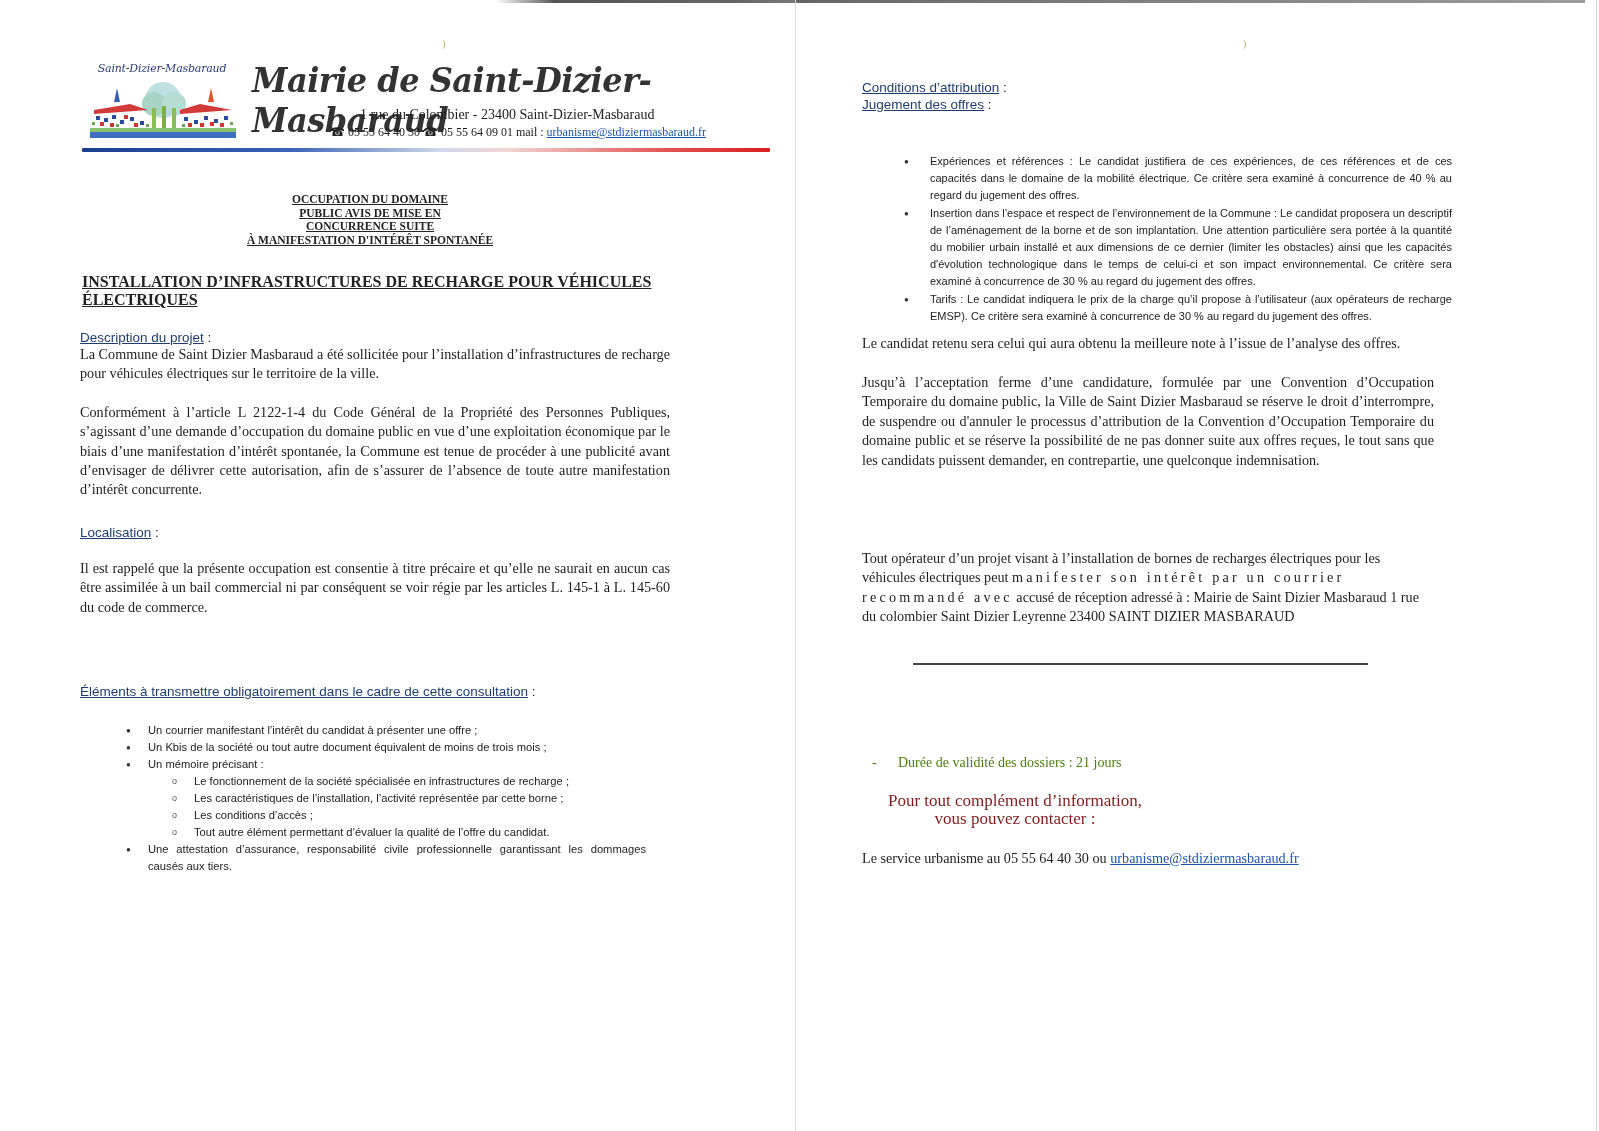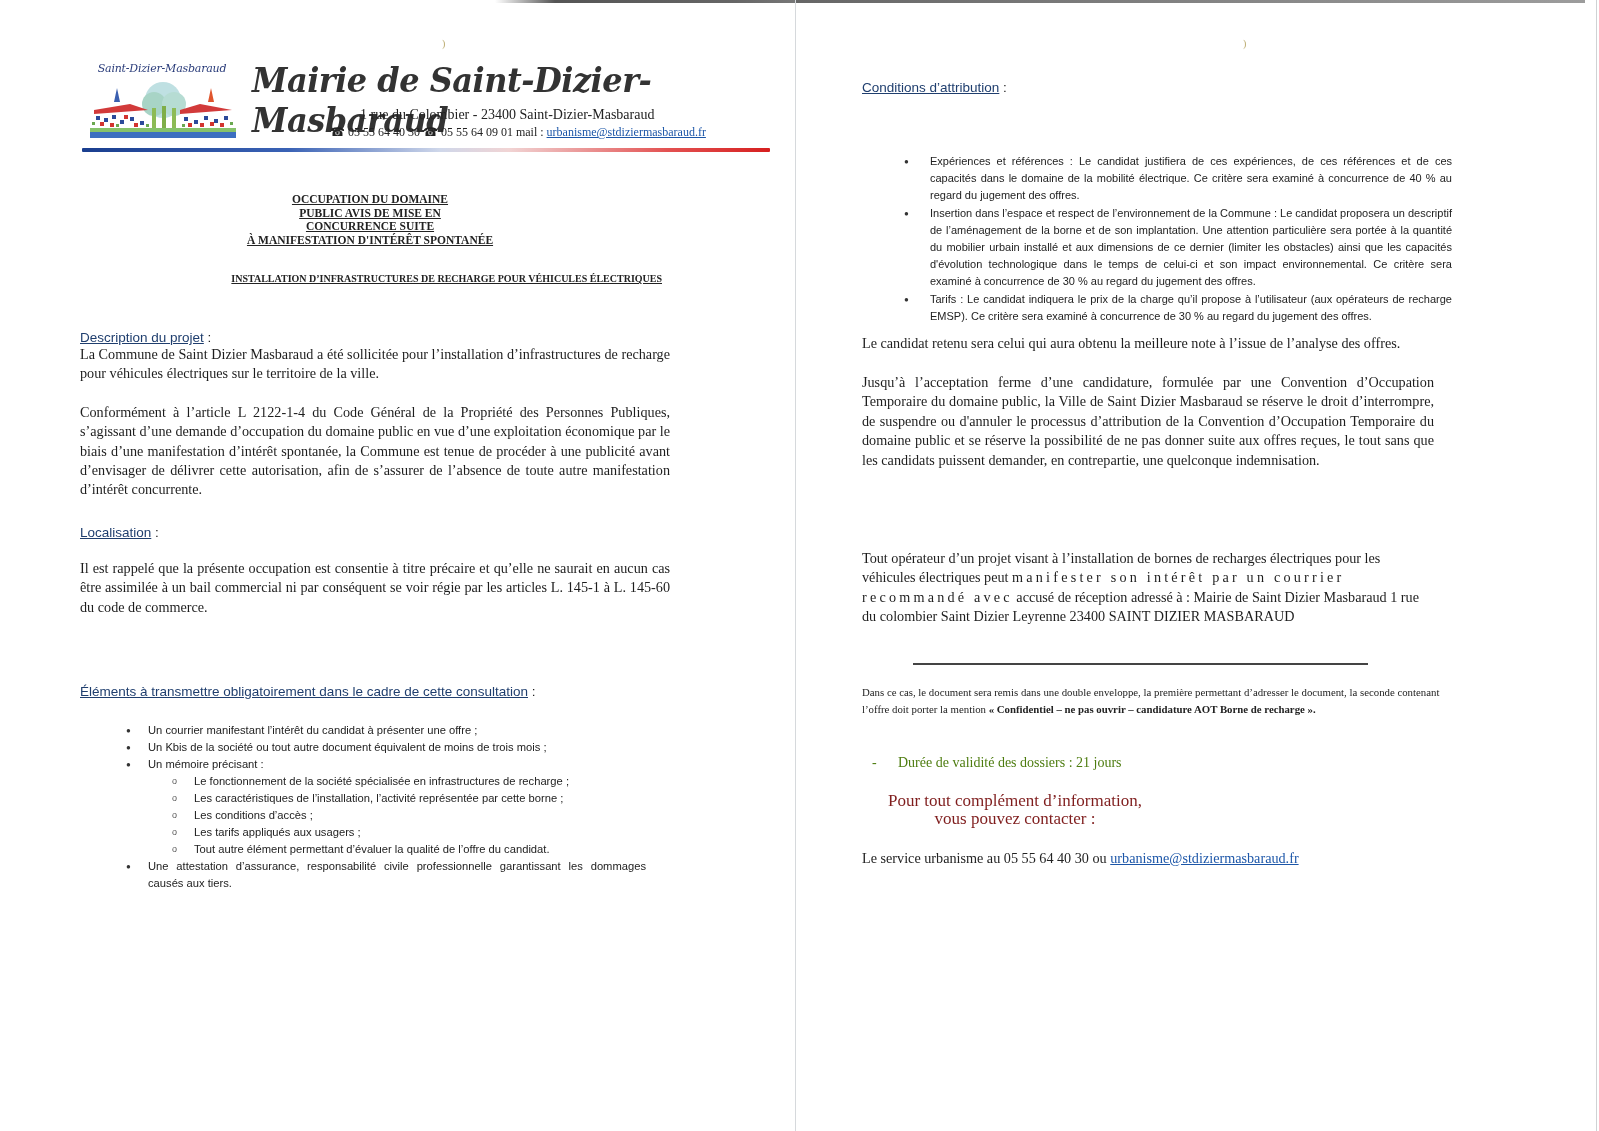--- a/index.html
+++ b/index.html
@@ -21,21 +21,21 @@
   .logo-art { position: absolute; left: 8px; top: 18px; width: 146px; height: 62px; }
 
   .mairie-title { position: absolute; left: 252px; top: 62px; font-family: "DejaVu Serif", serif; font-style: italic; font-weight: bold; font-size: 32px; color: #333; letter-spacing: -0.5px; transform: scaleY(1.05); }
   .mairie-addr { position: absolute; left: 360px; top: 107px; font-size: 14px; color: #222; }
   .mairie-contact { position: absolute; left: 330px; top: 125px; font-size: 12px; color: #222; }
   .mairie-contact a { color: #1c56a8; text-decoration: underline; }
   .letter-rule { position: absolute; left: 82px; top: 148px; width: 688px; height: 4px; background: linear-gradient(90deg, #1a3e8f 0%, #3a62b5 30%, #cfd7ea 52%, #f1d4d4 62%, #e35252 85%, #d61f1f 100%); border-radius: 1px; }
 
   .main-title { position: absolute; left: 180px; top: 193px; width: 380px; text-align: center; font-size: 11.5px; font-weight: bold; line-height: 13.5px; color: #222; }
   .main-title span { display: block; text-decoration: underline; }
-  .sub-title { position: absolute; left: 82px; top: 273px; width: 580px; text-align: right; font-size: 10px; font-weight: bold; text-decoration: underline; color: #222; }
+  .sub-title { position: absolute; left: 82px; top: 273px; width: 580px; text-align: left; font-size: 16px; font-weight: bold; text-decoration: underline; color: #222; }
 
   .heading { font-family: "Liberation Sans", sans-serif; font-size: 13.5px; color: #1f3e6e; }
   .heading u { text-decoration: underline; }
   .heading .colon { color: #222; }
 
   .body-text { font-size: 14.2px; line-height: 19.4px; text-align: justify; color: #1d1d1d; }
 
   .block { position: absolute; left: 80px; width: 590px; }
 
   .sans-list { font-family: "Liberation Sans", sans-serif; font-size: 11.2px; line-height: 17px; color: #222; list-style: none; }
@@ -158,57 +158,53 @@
   </div>
   <ul class="sans-list" style="position:absolute; left:126px; top:722px; width:520px;">
     <li>Un courrier manifestant l’intérêt du candidat à présenter une offre ;</li>
     <li>Un Kbis de la société ou tout autre document équivalent de moins de trois mois ;</li>
     <li>
       <span>Un mémoire précisant :</span>
       <ul class="sub-list">
         <li>Le fonctionnement de la société spécialisée en infrastructures de recharge ;</li>
         <li>Les caractéristiques de l’installation, l’activité représentée par cette borne ;</li>
         <li>Les conditions d’accès ;</li>
-        <li>Les tarifs appliqués aux usagers ;</li>
         <li>Tout autre élément permettant d’évaluer la qualité de l’offre du candidat.</li>
       </ul>
     </li>
     <li style="text-align:justify;">Une attestation d’assurance, responsabilité civile professionnelle garantissant les dommages causés aux tiers.</li>
   </ul>
 </div>
 
 <div class="page page-right">
   <span class="spec" style="left:447px;top:38px;">)</span>
 
   <div class="r-block" style="top:80px;">
     <div class="heading"><u>Conditions d’attribution</u><span class="colon"> :</span></div>
+    <div class="heading" style="margin-top:2px;"><u>Jugement des offres</u><span class="colon"> :</span></div>
   </div>
 
   <ul class="crit-list" style="top:153px;">
     <li>Expériences et références : Le candidat justifiera de ces expériences, de ces références et de ces capacités dans le domaine de la mobilité électrique. Ce critère sera examiné à concurrence de 40 % au regard du jugement des offres.</li>
     <li>Insertion dans l’espace et respect de l’environnement de la Commune : Le candidat proposera un descriptif de l’aménagement de la borne et de son implantation. Une attention particulière sera portée à la quantité du mobilier urbain installé et aux dimensions de ce dernier (limiter les obstacles) ainsi que les capacités d'évolution technologique dans le temps de celui-ci et son impact environnemental. Ce critère sera examiné à concurrence de 30 % au regard du jugement des offres.</li>
     <li>Tarifs : Le candidat indiquera le prix de la charge qu’il propose à l’utilisateur (aux opérateurs de recharge EMSP). Ce critère sera examiné à concurrence de 30 % au regard du jugement des offres.</li>
   </ul>
 
   <p class="body-text r-block" style="top:334px;">Le candidat retenu sera celui qui aura obtenu la meilleure note à l’issue de l’analyse des offres.</p>
   <p class="body-text r-block" style="top:373px;">Jusqu’à l’acceptation ferme d’une candidature, formulée par une Convention d’Occupation Temporaire du domaine public, la Ville de Saint Dizier Masbaraud se réserve le droit d’interrompre, de suspendre ou d'annuler le processus d’attribution de la Convention d’Occupation Temporaire du domaine public et se réserve la possibilité de ne pas donner suite aux offres reçues, le tout sans que les candidats puissent demander, en contrepartie, une quelconque indemnisation.</p>
 
   <p class="body-text r-block" style="top:549px; text-align:left;">
     <span>Tout opérateur d’un projet visant à l’installation de bornes de recharges électriques pour les véhicules électriques peut</span>
     <span class="spaced">manifester son intérêt par un courrier</span>
     <span class="spaced">recommandé avec</span>
     <span>accusé de réception adressé à : Mairie de Saint Dizier Masbaraud 1 rue du colombier Saint Dizier Leyrenne 23400 SAINT DIZIER MASBARAUD</span>
   </p>
 
   <div class="r-rule"></div>
 
-  <p class="small-notice">
-    <span>Dans ce cas, le document sera remis dans une double enveloppe, la première permettant d’adresser le document, la seconde contenant l’offre doit porter la mention</span>
-    <b>« Confidentiel – ne pas ouvrir – candidature AOT Borne de recharge ».</b>
-  </p>
 
   <div class="duree">
     <span class="dash">-</span><span>Durée de validité des dossiers : 21 jours</span>
   </div>
 
   <div class="contact-q">Pour tout complément d’information, vous pouvez contacter :</div>
 
   <div class="service">
     <span>Le service urbanisme au 05 55 64 40 30 ou</span>
     <a>urbanisme@stdiziermasbaraud.fr</a>

